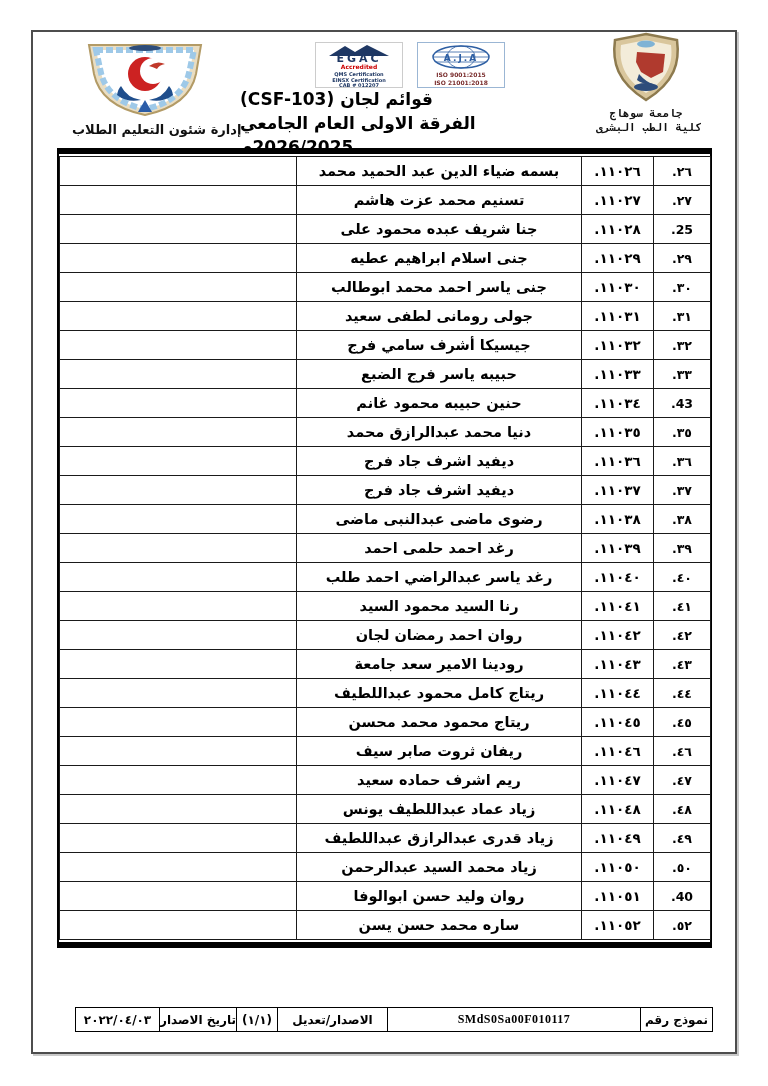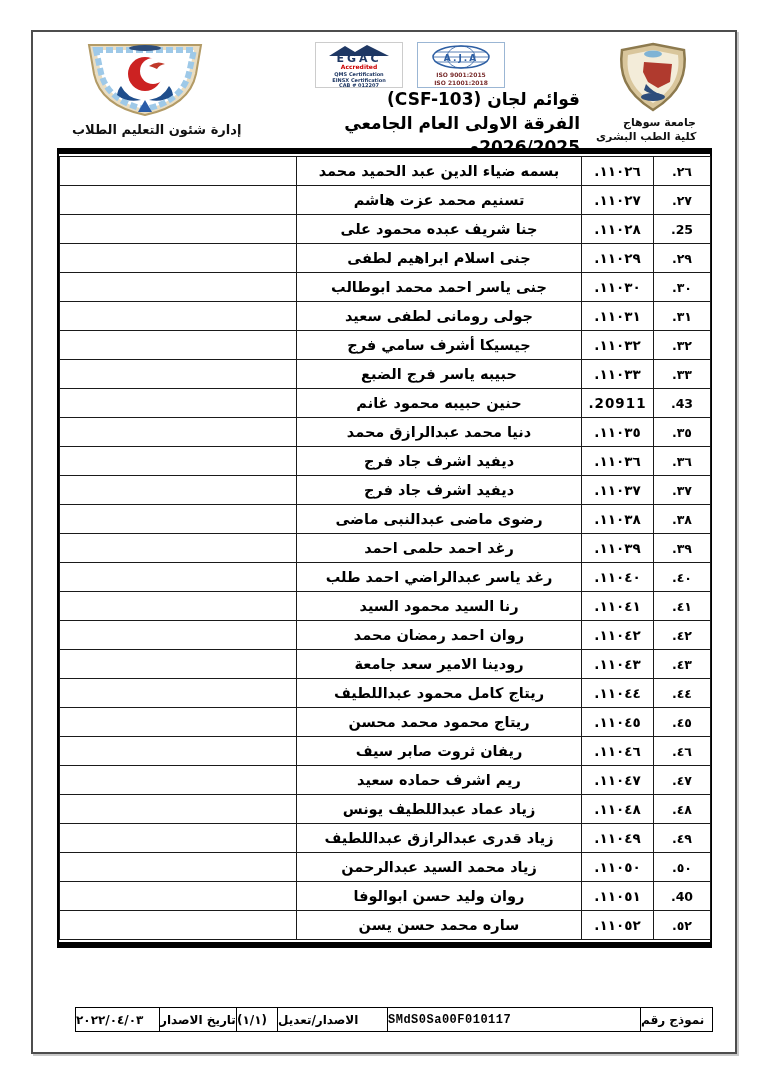--- a/index.html
+++ b/index.html
@@ -5,46 +5,46 @@
   * { margin:0; padding:0; box-sizing:border-box; }
   html,body { width:768px; height:1086px; background:#ffffff; overflow:hidden;
               font-family:"DejaVu Sans", sans-serif; }
   .page { position:relative; width:768px; height:1086px; background:#fff; }
   .frame { position:absolute; left:31px; top:30px; width:706px; height:1024px;
            border:2px solid #4d4d4d; box-shadow:2px 2px 0 #c9c9c9; }
 
   
   .logo-left { position:absolute; left:72px; top:40px; width:145px; text-align:center; }
   .logo-left .cap { font-size:13px; font-weight:bold; color:#111; margin-top:2px; white-space:nowrap; }
-  .logo-right { position:absolute; left:596px; top:42px; width:100px; text-align:right; }
+  .logo-right { position:absolute; left:596px; top:32px; width:100px; text-align:center;font-family:Liberation Mono, monospace; }
   .logo-right .cap { font-size:11px; font-weight:bold; color:#111; line-height:14px; white-space:nowrap; }
-  .center-head { position:absolute; left:240px; top:42px; width:340px; text-align:right; direction:rtl; }
+  .center-head { position:absolute; left:240px; top:42px; width:340px; text-align:left; direction:rtl; }
   .accred-row { display:flex; justify-content:center; gap:14px; direction:ltr; }
   .accred-box { width:88px; height:46px; background:#fff; }
   .title1 { font-size:17px; font-weight:bold; color:#000; margin-top:0; line-height:23px; }
   .title2 { font-size:17px; font-weight:bold; color:#000; line-height:24px; }
 
   
   .main-table-wrap { position:absolute; left:57px; top:148px; width:655px;
                      border:2px solid #000; border-top-width:6px; border-bottom-width:6px;
                      padding:2px 0; background:#fff; }
   table.main { width:100%; border-collapse:collapse; table-layout:fixed; direction:rtl; }
   table.main td { border:1px solid #1a1a1a; height:29px; text-align:center;
                   font-weight:bold; color:#000; overflow:hidden; white-space:nowrap; }
   td.c-num  { font-size:12.5px; }
   td.c-id   { font-size:13.5px; letter-spacing:1px; }
   td.c-name { font-size:14.5px; }
   td.c-sig  { }
 
   
   table.footer { position:absolute; left:75px; top:1007px; width:637px;
                  border-collapse:collapse; table-layout:fixed; direction:rtl; }
-  table.footer td { border:1px solid #000; height:24px; text-align:left;
+  table.footer td { border:1px solid #000; height:24px; text-align:center;
                     font-weight:bold; color:#000; font-size:12px; white-space:nowrap; }
-  td.f-code { font-family:Liberation Mono, monospace; font-size:13.5px; letter-spacing:0.5px; }
+  td.f-code { font-family:Liberation Serif, serif; font-size:13.5px; letter-spacing:0.5px; }
   td.f-date { font-size:12.5px; letter-spacing:1px; }
 </style>
 </head>
 <body>
 
 <div class="page">
   <div class="frame"></div>
 
   <div class="logo-left">
     <svg width="124" height="76" viewBox="0 0 124 76">
@@ -124,21 +124,21 @@
           </tr>
           <tr>
             <td class="c-num">25.</td>
             <td class="c-id">١١٠٢٨.</td>
             <td class="c-name">جنا شريف عبده محمود على</td>
             <td class="c-sig"></td>
           </tr>
           <tr>
             <td class="c-num">٢٩.</td>
             <td class="c-id">١١٠٢٩.</td>
-            <td class="c-name">جنى اسلام ابراهيم لطفى</td>
+            <td class="c-name">جنى اسلام ابراهيم عطيه</td>
             <td class="c-sig"></td>
           </tr>
           <tr>
             <td class="c-num">٣٠.</td>
             <td class="c-id">١١٠٣٠.</td>
             <td class="c-name">جنى ياسر احمد محمد ابوطالب</td>
             <td class="c-sig"></td>
           </tr>
           <tr>
             <td class="c-num">٣١.</td>
@@ -153,21 +153,21 @@
             <td class="c-sig"></td>
           </tr>
           <tr>
             <td class="c-num">٣٣.</td>
             <td class="c-id">١١٠٣٣.</td>
             <td class="c-name">حبيبه  ياسر فرج الضبع</td>
             <td class="c-sig"></td>
           </tr>
           <tr>
             <td class="c-num">43.</td>
-            <td class="c-id">20911.</td>
+            <td class="c-id">١١٠٣٤.</td>
             <td class="c-name">حنين حبيبه محمود غانم</td>
             <td class="c-sig"></td>
           </tr>
           <tr>
             <td class="c-num">٣٥.</td>
             <td class="c-id">١١٠٣٥.</td>
             <td class="c-name">دنيا محمد عبدالرازق محمد</td>
             <td class="c-sig"></td>
           </tr>
           <tr>
@@ -202,21 +202,21 @@
           </tr>
           <tr>
             <td class="c-num">٤١.</td>
             <td class="c-id">١١٠٤١.</td>
             <td class="c-name">رنا السيد محمود السيد</td>
             <td class="c-sig"></td>
           </tr>
           <tr>
             <td class="c-num">٤٢.</td>
             <td class="c-id">١١٠٤٢.</td>
-            <td class="c-name">روان احمد رمضان محمد</td>
+            <td class="c-name">روان احمد رمضان لجان</td>
             <td class="c-sig"></td>
           </tr>
           <tr>
             <td class="c-num">٤٣.</td>
             <td class="c-id">١١٠٤٣.</td>
             <td class="c-name">رودينا الامير سعد جامعة</td>
             <td class="c-sig"></td>
           </tr>
           <tr>
             <td class="c-num">٤٤.</td>

